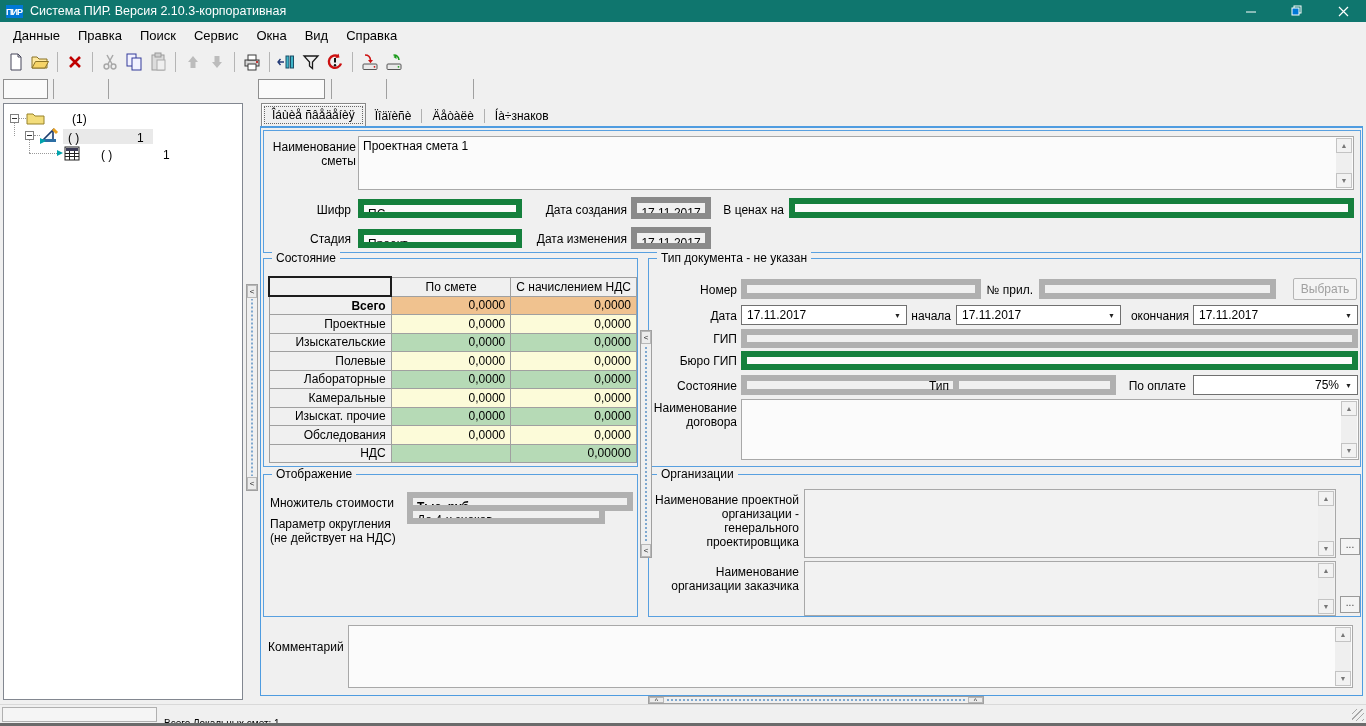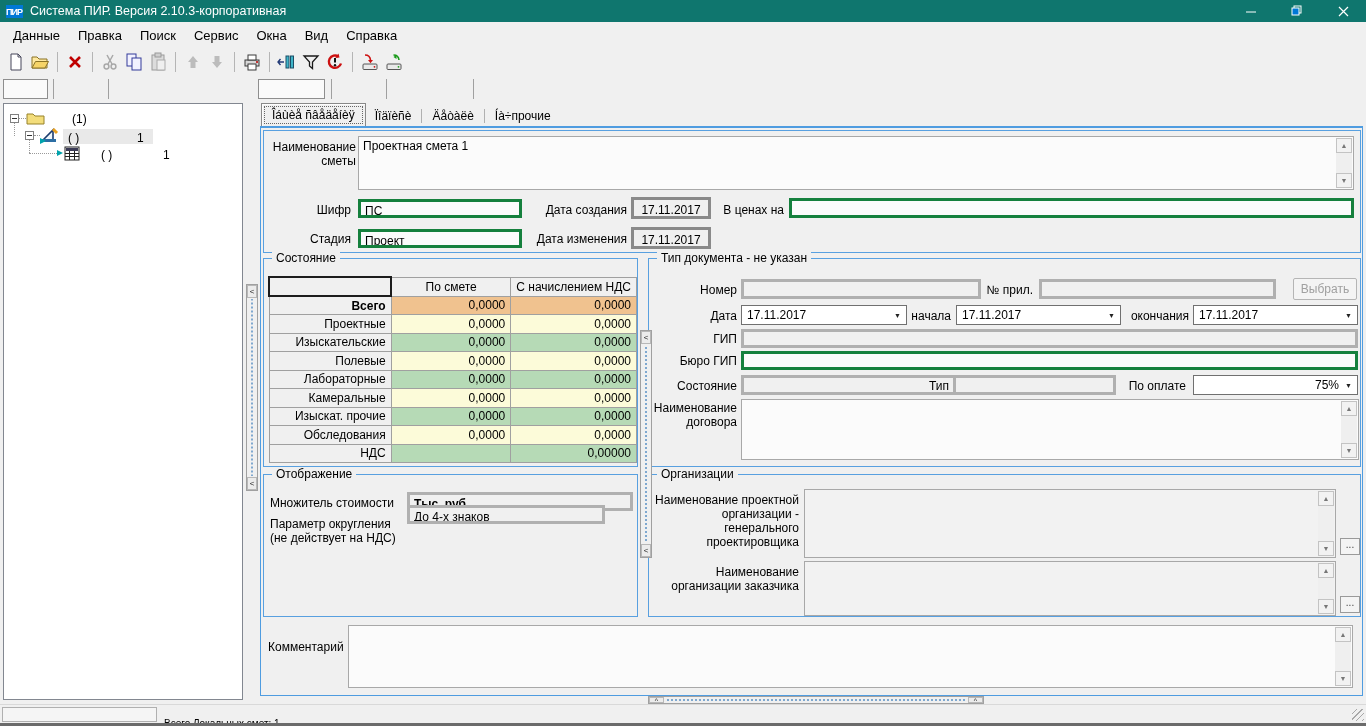--- a/index.html
+++ b/index.html
@@ -53,21 +53,21 @@
   .tab.active { background:#f0f0f0; border:1px solid #888; border-bottom:none; box-shadow:inset 1px 1px 0 #fdfdfd; outline:1px dotted #666; outline-offset:-4px; padding:4px 10px 5px 10px; }
   .tabdiv { width:1px; height:14px; background:#b0b0b0; margin:0 1px 4px 1px; }
 
   .tabpanel { position:absolute; left:260px; top:126px; width:1103px; height:570px; border:1px solid #4f9ce0; border-top-width:2px; background:#f0f0f0; }
 
   
   .group { position:absolute; border:1px solid #58a0e0; }
   .gtitle { position:absolute; top:-8px; left:8px; background:#f0f0f0; padding:0 4px; font-size:12px; white-space:nowrap; }
 
   .lbl { position:absolute; font-size:12px; text-align:right; line-height:14px; }
-  .fld { position:absolute; background:#fbfbfb; border:3px solid #15803d; font-size:12px; padding:2px 4px; overflow:hidden; white-space:nowrap; }
+  .fld { position:absolute; background:#fbfbfb; border:6px solid #15803d; font-size:12px; padding:2px 4px; overflow:hidden; white-space:nowrap; }
   .fld.ro { background:#f0f0f0; border-color:#b0b0b0; }
   .fld.ctr { text-align:center; border-color:#8a8a8a; }
   .dd { position:absolute; background:#fff; border:1px solid #707070; font-size:12px; padding:2px 18px 2px 5px; overflow:hidden; white-space:nowrap; }
   .dd .arr { position:absolute; right:5px; top:50%; transform:translateY(-50%); font-size:7px; color:#222; }
   .dd .arr::before { content:"▼"; }
   .dd.rt { text-align:right; }
   .btn { position:absolute; background:#f4f4f4; border:1px solid #b5b5b5; border-radius:2px; color:#a0a0a0; text-align:center; font-size:12px; padding-top:3px; }
   .btnsm { position:absolute; background:#f4f4f4; border:1px solid #9a9a9a; text-align:center; font-size:10px; line-height:12px; color:#444; }
 
   
@@ -305,21 +305,21 @@
       <div class="mid"></div>
       <div class="cap"></div>
   </div>
 
   <div class="tabs">
     <div class="tab active">Îáùèå ñâåäåíèÿ</div>
     <div class="tab">Ïîäïèñè</div>
     <div class="tabdiv"></div>
     <div class="tab">Äåòàëè</div>
     <div class="tabdiv"></div>
-    <div class="tab">Íà÷прочие</div>
+    <div class="tab">Íà÷знаков</div>
   </div>
 
   <div class="tabpanel"></div>
 
   <div class="group" style="left:263px; top:130px; width:1098px; height:123px;">
     <div class="lbl" style="left:2px; top:9px; width:90px;">Наименование сметы</div>
     <div class="ta" style="left:94px; top:5px; width:996px; height:54px;">
       <span class="val">Проектная смета 1</span>
       <div class="sbar">
           <div class="sbtn up"></div>

